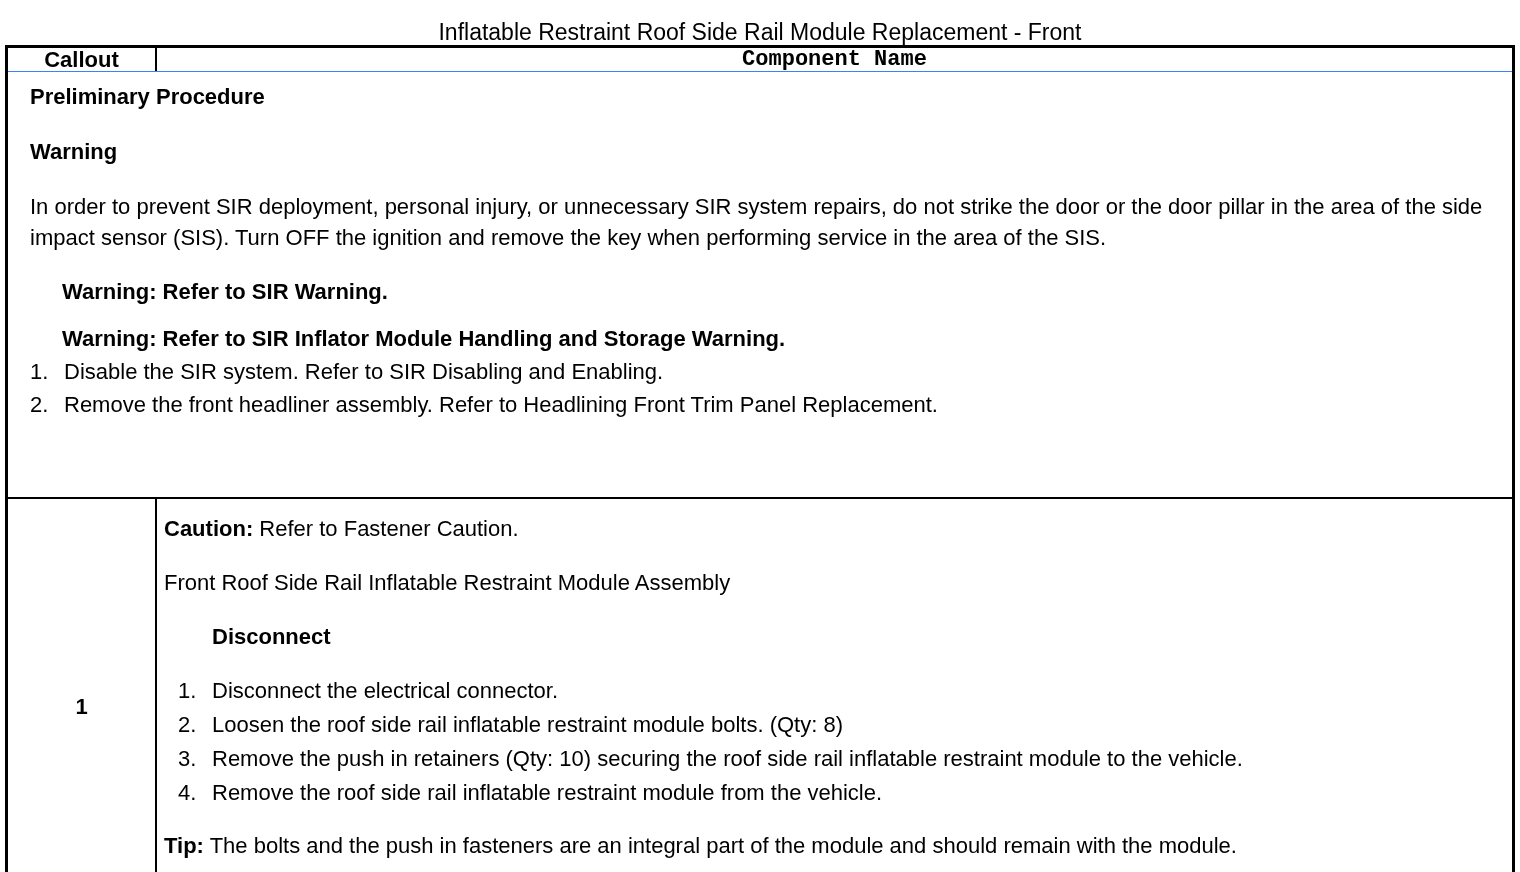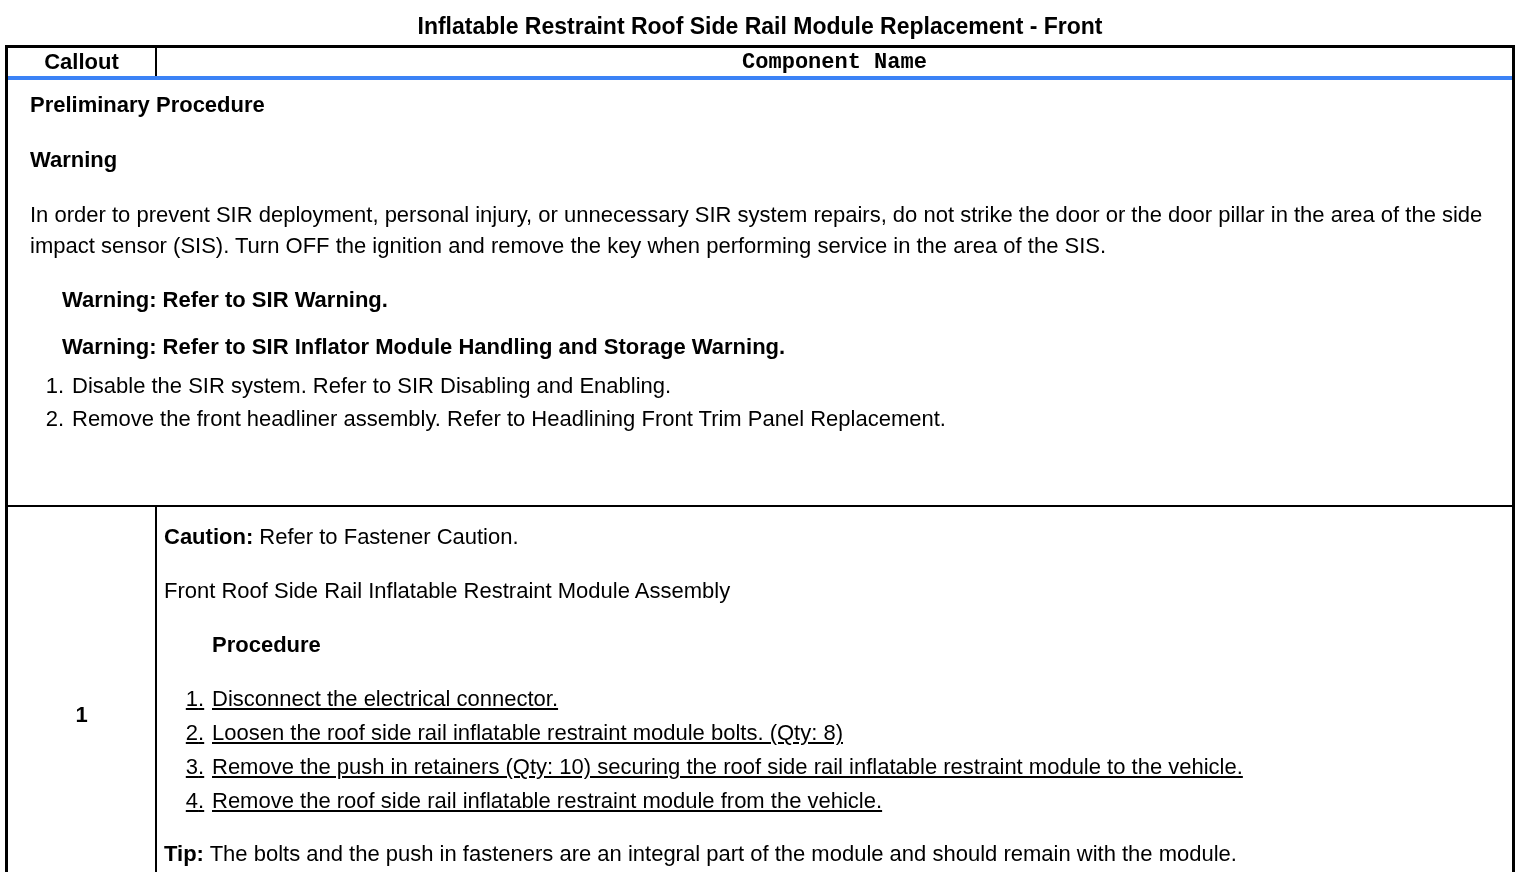--- a/index.html
+++ b/index.html
@@ -8,35 +8,35 @@
     height: 872px;
     background: #ffffff;
     color: #000000;
     font-family: "Liberation Sans", sans-serif;
     box-sizing: border-box;
     overflow: hidden;
   }
   .doc-title {
     height: 45px;
     box-sizing: border-box;
-    padding-top: 12px;
+    padding-top: 18px;
     text-align: center;
     font-size: 23px;
     line-height: 28px;
-    font-weight: 700;
+    font-weight: 400;
   }
   .proc-table {
     margin: 0 5px;
     border: 3px solid #000000;
   }
   .thead {
     display: flex;
-    height: 32px;
+    height: 24px;
     box-sizing: border-box;
-    border-bottom: 4px solid #3b82f6;
+    border-bottom: 1px solid #3b82f6;
   }
   .th {
     display: flex;
     align-items: center;
     justify-content: center;
     font-size: 22px;
     font-weight: 700;
   }
   .th-callout {
     flex: 0 0 149px;
@@ -82,35 +82,34 @@
   .indent { margin-left: 32px; }
   .blk { margin: 0 0 24px 0; }
   .blk2 { margin: 0 0 23px 0; }
   .mb1 { margin-bottom: 16px; }
   .mb2 { margin-bottom: 2px; }
   .proc-head { margin-left: 48px; }
 
   ol.steps {
     list-style: none;
     counter-reset: step;
-    margin: 8px;
+    margin: 0;
     padding: 0;
-    text-align: center;
   }
   ol.steps li {
     counter-increment: step;
     display: flex;
     margin-bottom: 2px;
   }
   ol.steps li::before {
     content: counter(step) ".";
     flex: 0 0 34px;
   }
   ol.steps-proc { margin-left: 14px; margin-bottom: 22px; }
-  ol.steps-proc li { margin-bottom: 3px; text-decoration: underline; }
+  ol.steps-proc li { margin-bottom: 3px; }
 </style>
 </head>
 <body>
 
 <div class="page">
 
   <div class="doc-title">Inflatable Restraint Roof Side Rail Module Replacement - Front</div>
 
   <div class="proc-table">
 
@@ -136,21 +135,21 @@
     </div>
 
     <div class="row-component">
       <div class="cell-callout">1</div>
       <div class="cell-component">
         <div class="blk2">
           <span class="bold">Caution:</span>
           <span>Refer to Fastener Caution.</span>
         </div>
         <div class="blk2">Front Roof Side Rail Inflatable Restraint Module Assembly</div>
-        <div class="blk2 bold proc-head">Procedure</div>
+        <div class="blk2 bold proc-head">Disconnect</div>
         <ol class="steps steps-proc">
           <li>
               <span>Disconnect the electrical connector.</span>
             </li>
           <li>
               <span>Loosen the roof side rail inflatable restraint module bolts. (Qty: 8)</span>
             </li>
           <li>
               <span>Remove the push in retainers (Qty: 10) securing the roof side rail inflatable restraint module to the vehicle.</span>
             </li>

